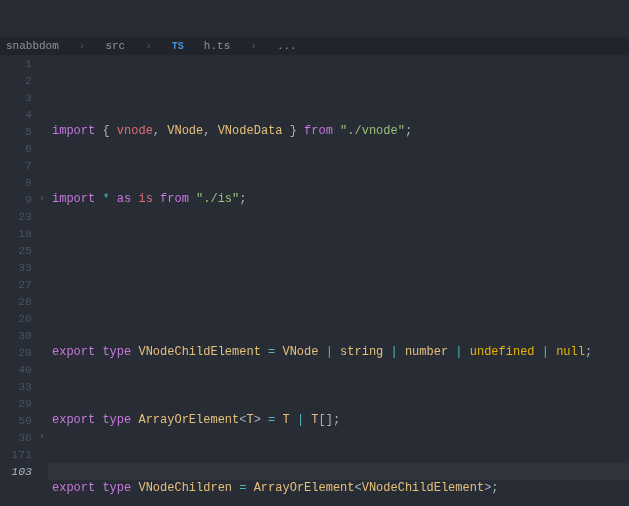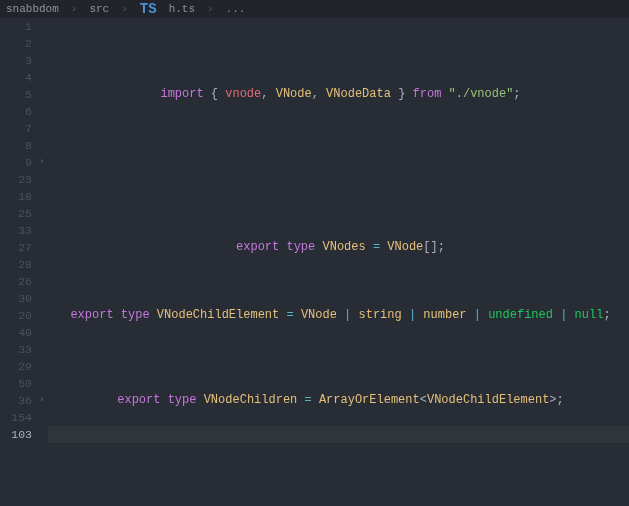--- a/index.html
+++ b/index.html
@@ -12,25 +12,26 @@
     height: 506px;
     overflow: hidden;
   }
   .breadcrumb {
     background: #21252b;
     color: #8b949e;
     font-size: 11px;
     padding: 2px 6px;
     display: flex;
     align-items: center;
-    gap: 12px;
+    gap: 20px;
     height: 18px;
+    margin-top: 37px;
   }
   .breadcrumb .sep { color: #555; }
-  .breadcrumb .ts-icon { color: #4a90d9; font-weight: bold; font-size: 14px; }
+  .breadcrumb .ts-icon { color: #4a90d9; font-weight: bold; font-size: 10px; }
   .editor {
     display: flex;
     height: calc(100% - 18px);
   }
   .gutter {
     background: #282c34;
     width: 36px;
     text-align: right;
     padding-right: 4px;
     color: #495162;
@@ -52,37 +53,37 @@
     cursor: pointer;
   }
   .code {
     flex: 1;
     line-height: 17px;
     font-size: 12px;
     white-space: pre;
     padding-left: 4px;
     position: relative;
   }
-  .line { height: 17px; position: relative; text-align: center; }
+  .line { height: 17px; position: relative; }
   .gline { height: 17px; }
-  .ln-active { color: #abb2bf; }
+  .ln-active { color: #abb2bf; font-style: italic; }
   .cursor-line {
     position: absolute;
     left: 0; right: 0;
     background: rgba(255,255,255,0.04);
     height: 17px;
   }
   
   .kw   { color: #c678dd; }  
   .ty   { color: #e5c07b; }  
   .st   { color: #98c379; }  
   .va   { color: #e06c75; }  
   .op   { color: #56b6c2; }  
   .pn   { color: #abb2bf; } 
-  .co   { color: #22c55e; }  
+  .co   { color: #eab308; }  
 </style>
 </head>
 <body>
 
 <div class="breadcrumb">
   <span>snabbdom</span>
   <span class="sep">›</span>
   <span>src</span>
   <span class="sep">›</span>
   <span class="ts-icon">TS</span>
@@ -110,21 +111,21 @@
     <div class="gline">27</div>
     <div class="gline">28</div>
     <div class="gline">26</div>
     <div class="gline">30</div>
     <div class="gline">20</div>
     <div class="gline">40</div>
     <div class="gline">33</div>
     <div class="gline">29</div>
     <div class="gline">50</div>
     <div class="gline">36</div>
-    <div class="gline">154</div>
+    <div class="gline">171</div>
     <div class="gline ln-active">103</div>
   </div>
 
   <div class="fold-gutter">
     <div class="gline"></div>
       <div class="gline"></div>
       <div class="gline"></div>
     <div class="gline"></div>
       <div class="gline"></div>
       <div class="gline"></div>
@@ -147,27 +148,28 @@
     <span class="chev">›</span>
     <div class="gline"></div>
       <div class="gline"></div>
   </div>
 
   <div class="code">
     <div class="cursor-line" style="top:408px;"></div>
 
     <div class="line"><span class="kw">import</span> <span class="pn">{</span> <span class="va">vnode</span><span class="pn">,</span> <span class="ty">VNode</span><span class="pn">,</span> <span class="ty">VNodeData</span> <span class="pn">}</span> <span class="kw">from</span> <span class="st">"./vnode"</span><span class="pn">;</span></div>
 
+    <div class="line"><span class="kw">import</span> <span class="op">*</span> <span class="kw">as</span> <span class="va">is</span> <span class="kw">from</span> <span class="st">"./is"</span><span class="pn">;</span></div>
 
     <div class="line"></div>
 
-    <div class="line"><span class="kw">export</span> <span class="kw">type</span> <span class="ty">VNodes</span> <span class="op">=</span> <span class="ty">VNode</span><span class="pn">[</span><span class="pn">]</span><span class="pn">;</span></div>
 
     <div class="line"><span class="kw">export</span> <span class="kw">type</span> <span class="ty">VNodeChildElement</span> <span class="op">=</span> <span class="ty">VNode</span> <span class="op">|</span> <span class="ty">string</span> <span class="op">|</span> <span class="ty">number</span> <span class="op">|</span> <span class="co">undefined</span> <span class="op">|</span> <span class="co">null</span><span class="pn">;</span></div>
 
+    <div class="line"><span class="kw">export</span> <span class="kw">type</span> <span class="ty">ArrayOrElement</span><span class="pn">&lt;</span><span class="ty">T</span><span class="pn">&gt;</span> <span class="op">=</span> <span class="ty">T</span> <span class="op">|</span> <span class="ty">T</span><span class="pn">[</span><span class="pn">]</span><span class="pn">;</span></div>
 
     <div class="line"><span class="kw">export</span> <span class="kw">type</span> <span class="ty">VNodeChildren</span> <span class="op">=</span> <span class="ty">ArrayOrElement</span><span class="pn">&lt;</span><span class="ty">VNodeChildElement</span><span class="pn">&gt;</span><span class="pn">;</span></div>
 
     
 
     
 
     
 
     

